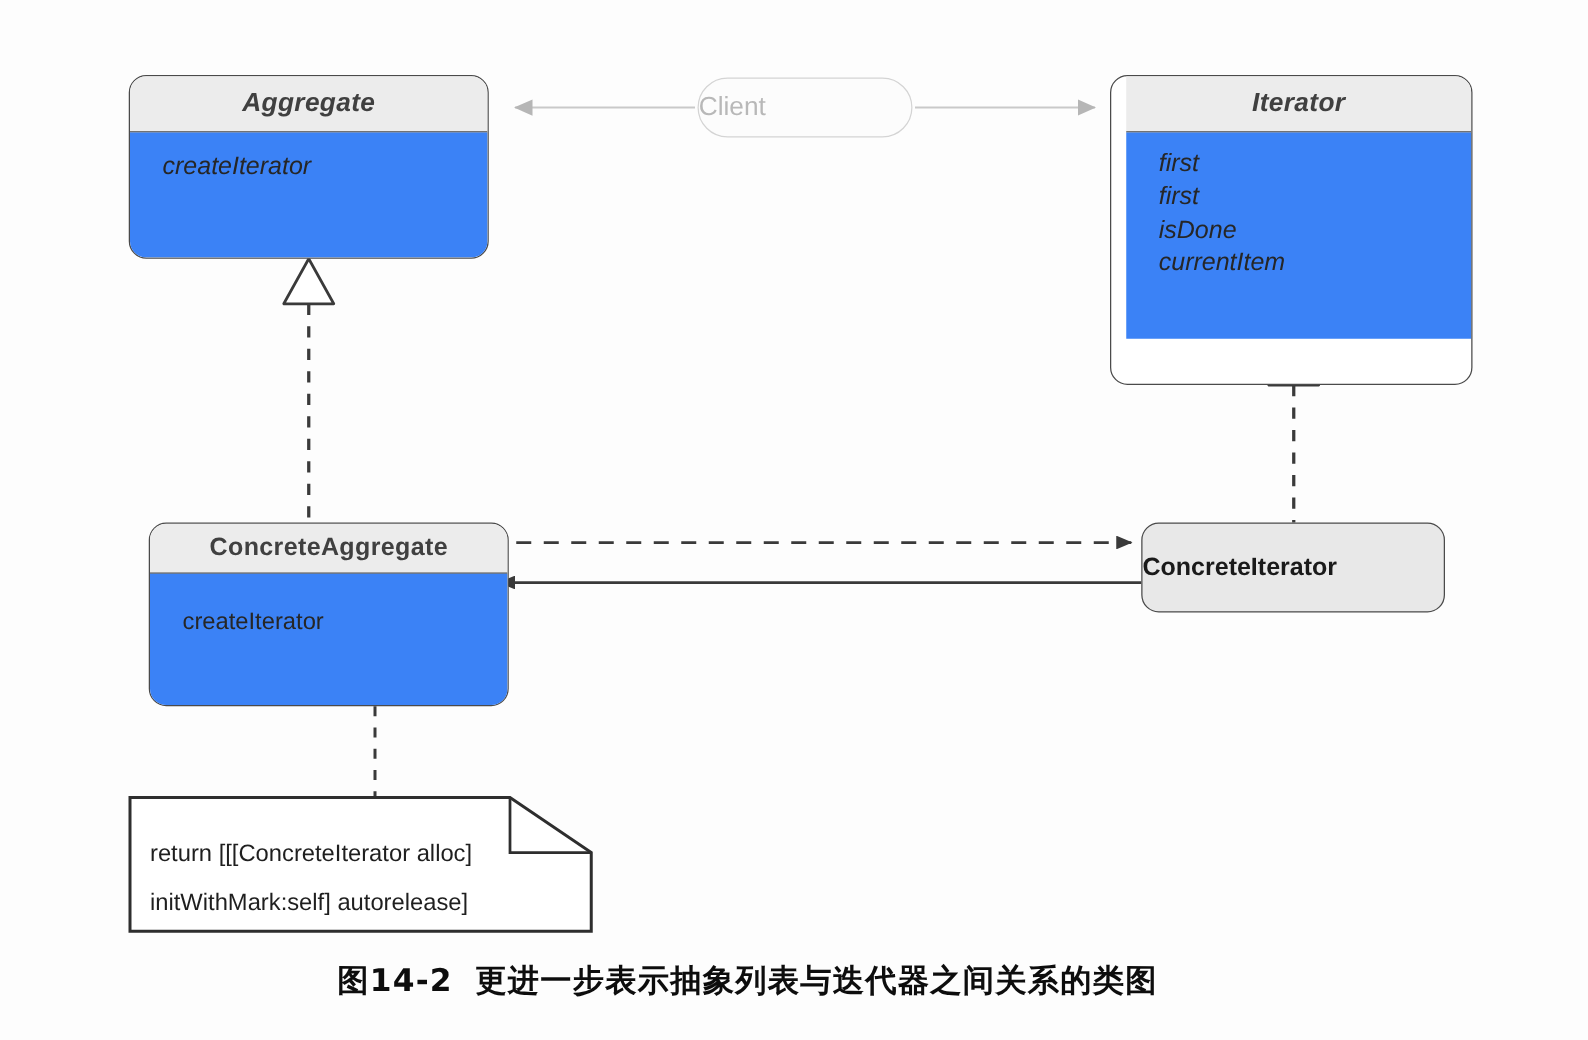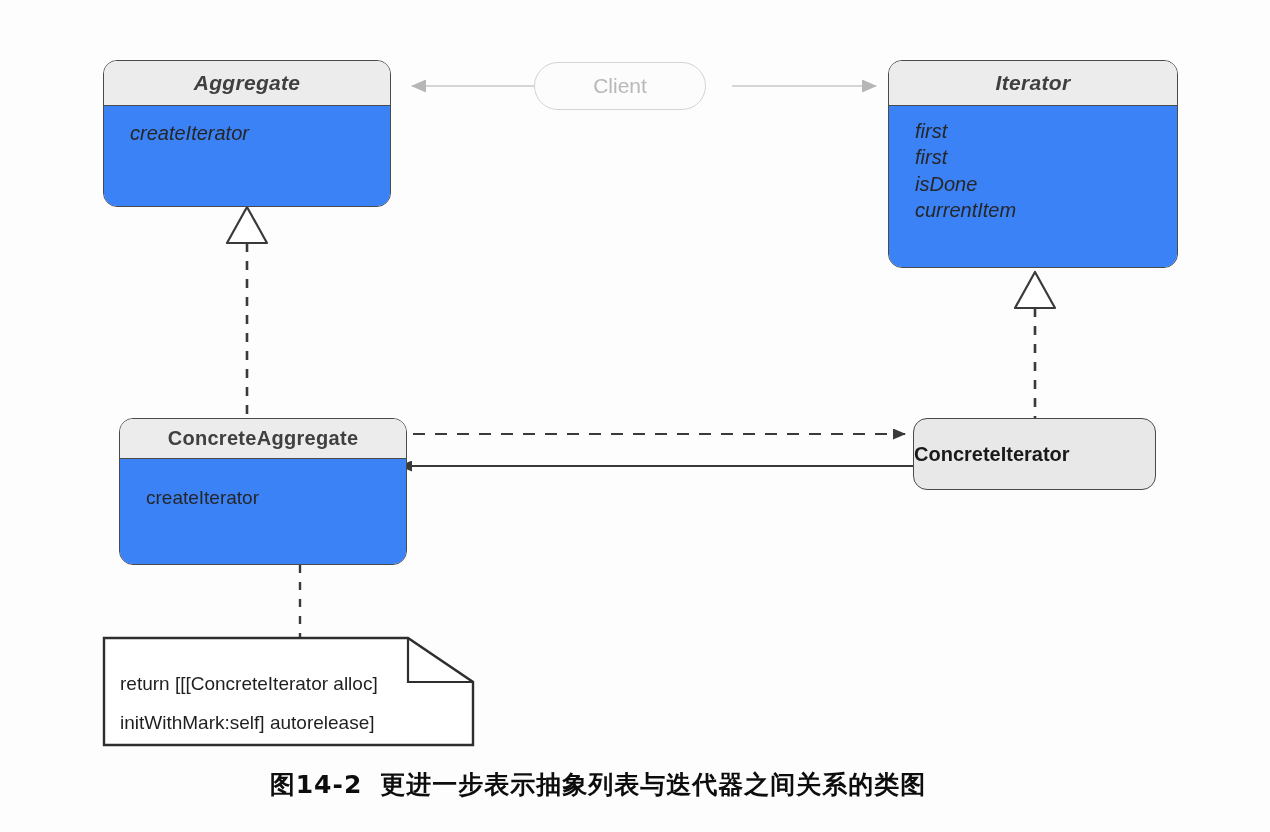--- a/index.html
+++ b/index.html
@@ -56,21 +56,21 @@
   }
   .italic { font-style: italic; }
 
   
   #box-aggregate { left: 103px; top: 60px; width: 288px; height: 147px; }
   #box-aggregate .hdr { height: 45px; font-size: 21px; }
   #box-aggregate .body { height: 100px; }
   #box-aggregate .op { font-size: 20px; }
 
   
-  #box-iterator { left: 888px; top: 60px; width: 290px; height: 208px; }
+  #box-iterator { left: 888px; top: 60px; width: 290px; height: 248px; padding-left: 12px; }
   #box-iterator .hdr { height: 45px; font-size: 21px; }
   #box-iterator .body { height: 165px; padding-top: 12px; }
   #box-iterator .op { font-size: 20px; }
 
   
   #box-concrete-aggregate { left: 103px; top: 418px; width: 288px; height: 147px; margin-left: 16px; }
   #box-concrete-aggregate .hdr { height: 40px; font-size: 20px; }
   #box-concrete-aggregate .body { height: 105px; padding-top: 26px; }
   #box-concrete-aggregate .op { font-size: 19px; }
 
@@ -80,26 +80,26 @@
     background: #e8e8e8;
     display: flex; align-items: center; justify-content: flex-start;
   }
   #box-concrete-iterator .solo {
     font-size: 20px; font-weight: bold; color: #1a1a1a;
   }
 
   
   #box-client {
     position: absolute;
-    left: 534px; top: 62px; width: 172px; height: 48px;
+    left: 558px; top: 62px; width: 172px; height: 48px;
     box-sizing: border-box;
     border: 1.4px solid #d4d4d4;
     border-radius: 24px;
     background: #fcfcfc;
-    display: flex; align-items: center; justify-content: center;
+    display: flex; align-items: center; 
     color: #b8b8b8;
     font-size: 21px;
   }
 
   
   #note-box {
     position: absolute;
     left: 103px; top: 637px; width: 371px; height: 109px;
   }
   #note-text {

